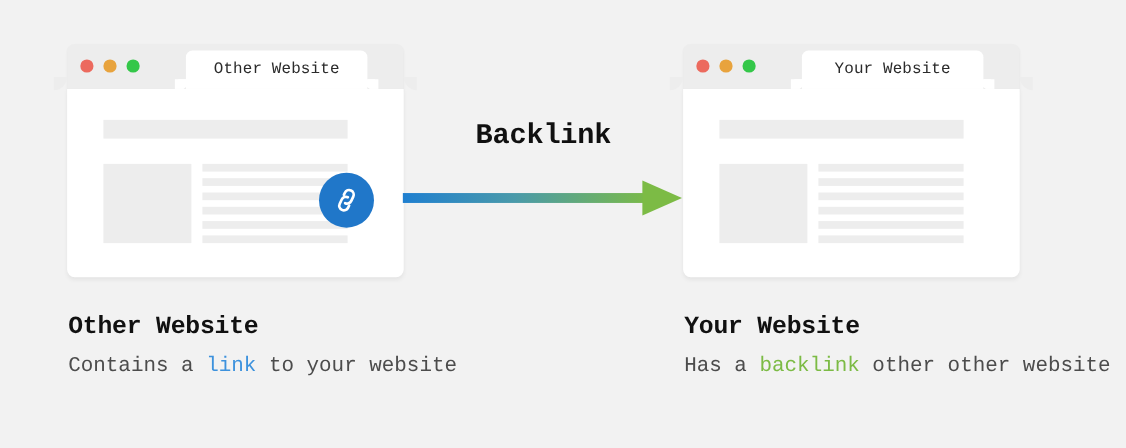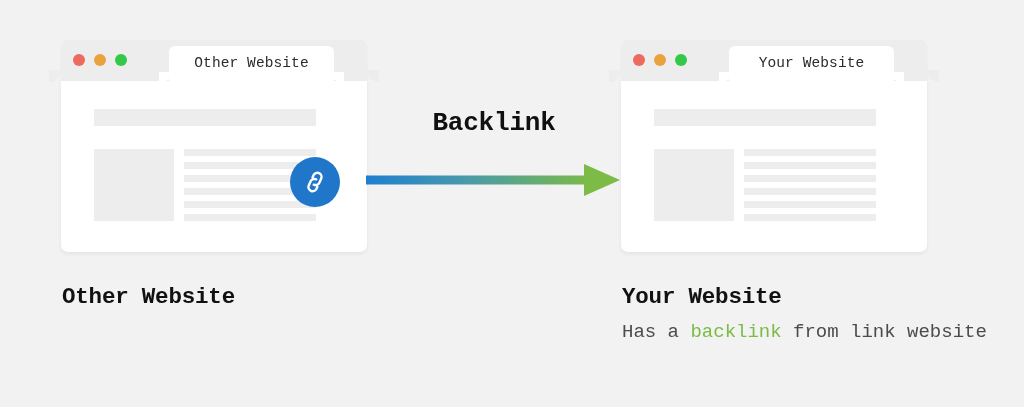--- a/index.html
+++ b/index.html
@@ -293,20 +293,21 @@
         <div class="line"></div>
         <div class="line"></div>
         <div class="line"></div>
         <div class="line"></div>
       </div>
     </div>
   </div>
 
   <div class="caption left">
     <div class="caption-title">Other Website</div>
+    <div class="caption-text"><span>Contains a </span><span class="hl-link">link</span><span> to your website</span></div>
   </div>
 
   <div class="caption right">
     <div class="caption-title">Your Website</div>
-    <div class="caption-text"><span>Has a </span><span class="hl-backlink">backlink</span><span> from link website</span></div>
+    <div class="caption-text"><span>Has a </span><span class="hl-backlink">backlink</span><span> other other website</span></div>
   </div>
 
 </div>
 
 </body></html>

